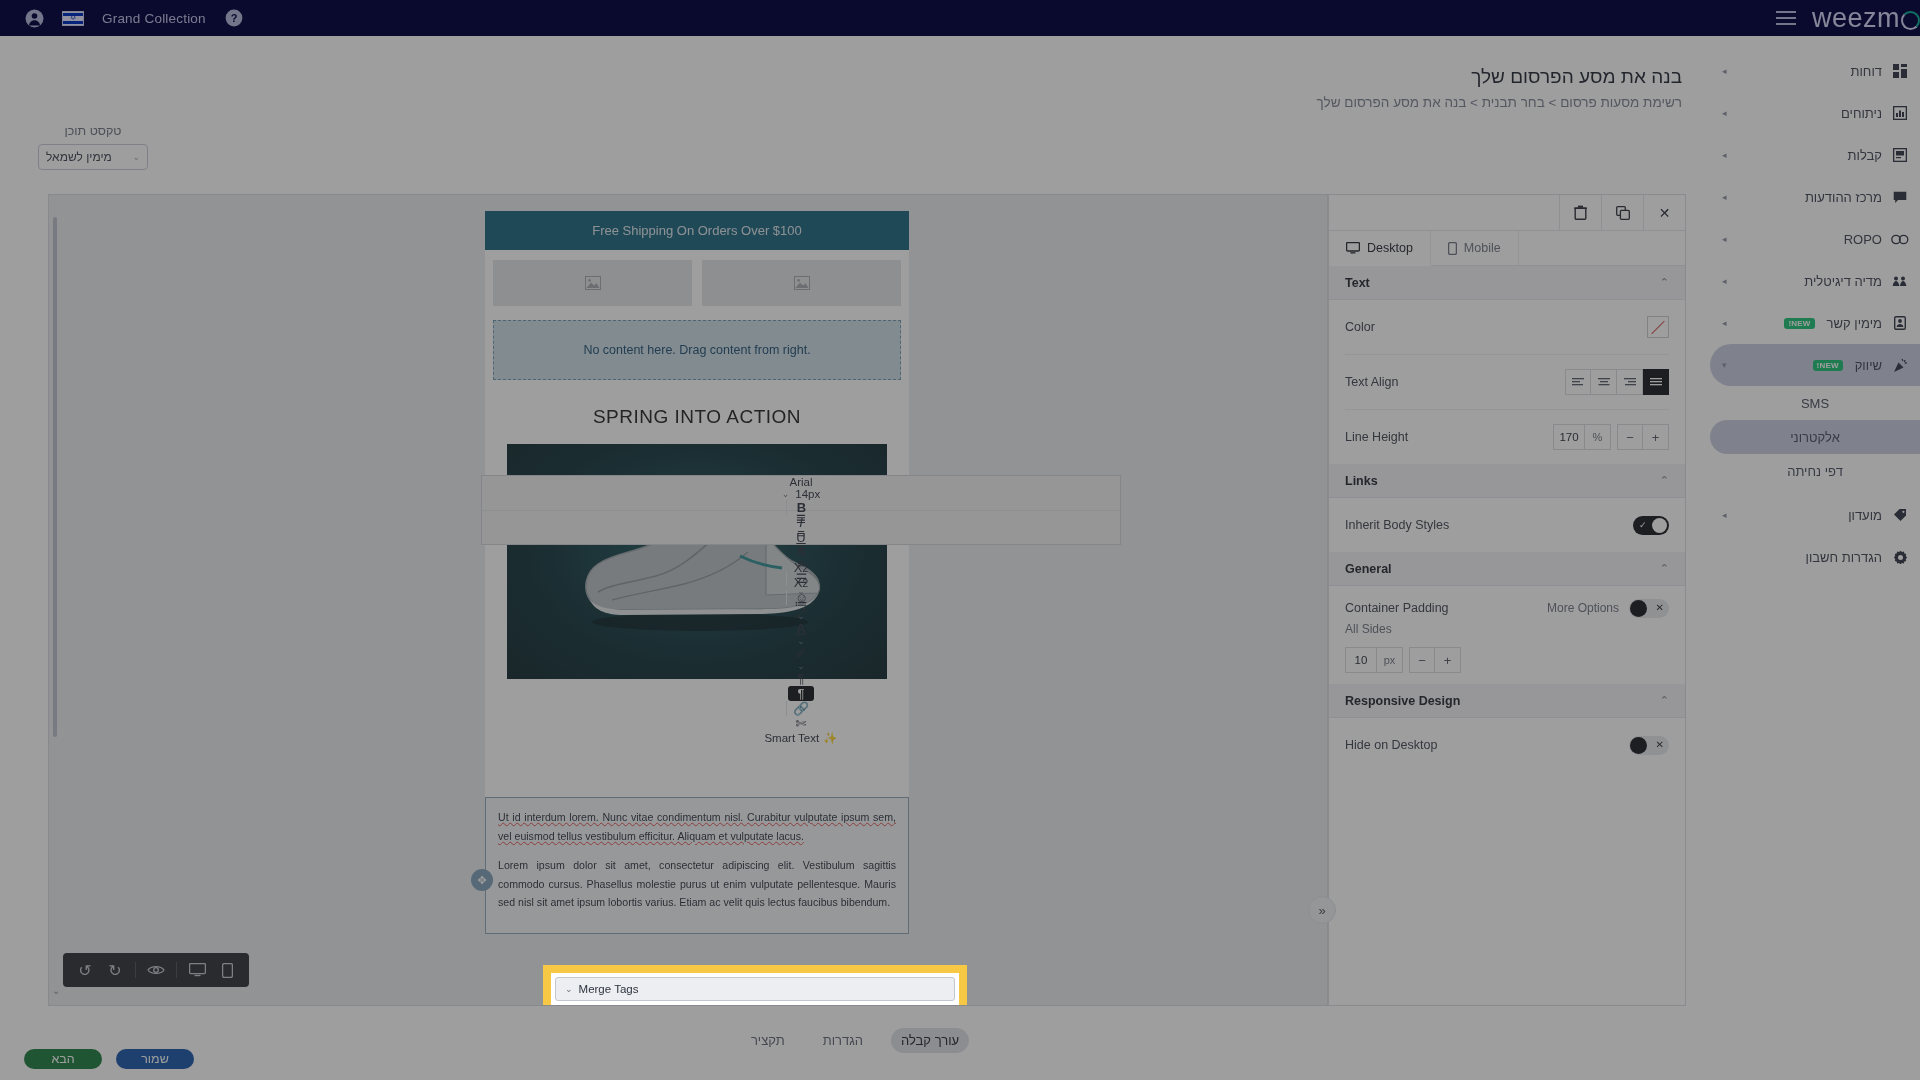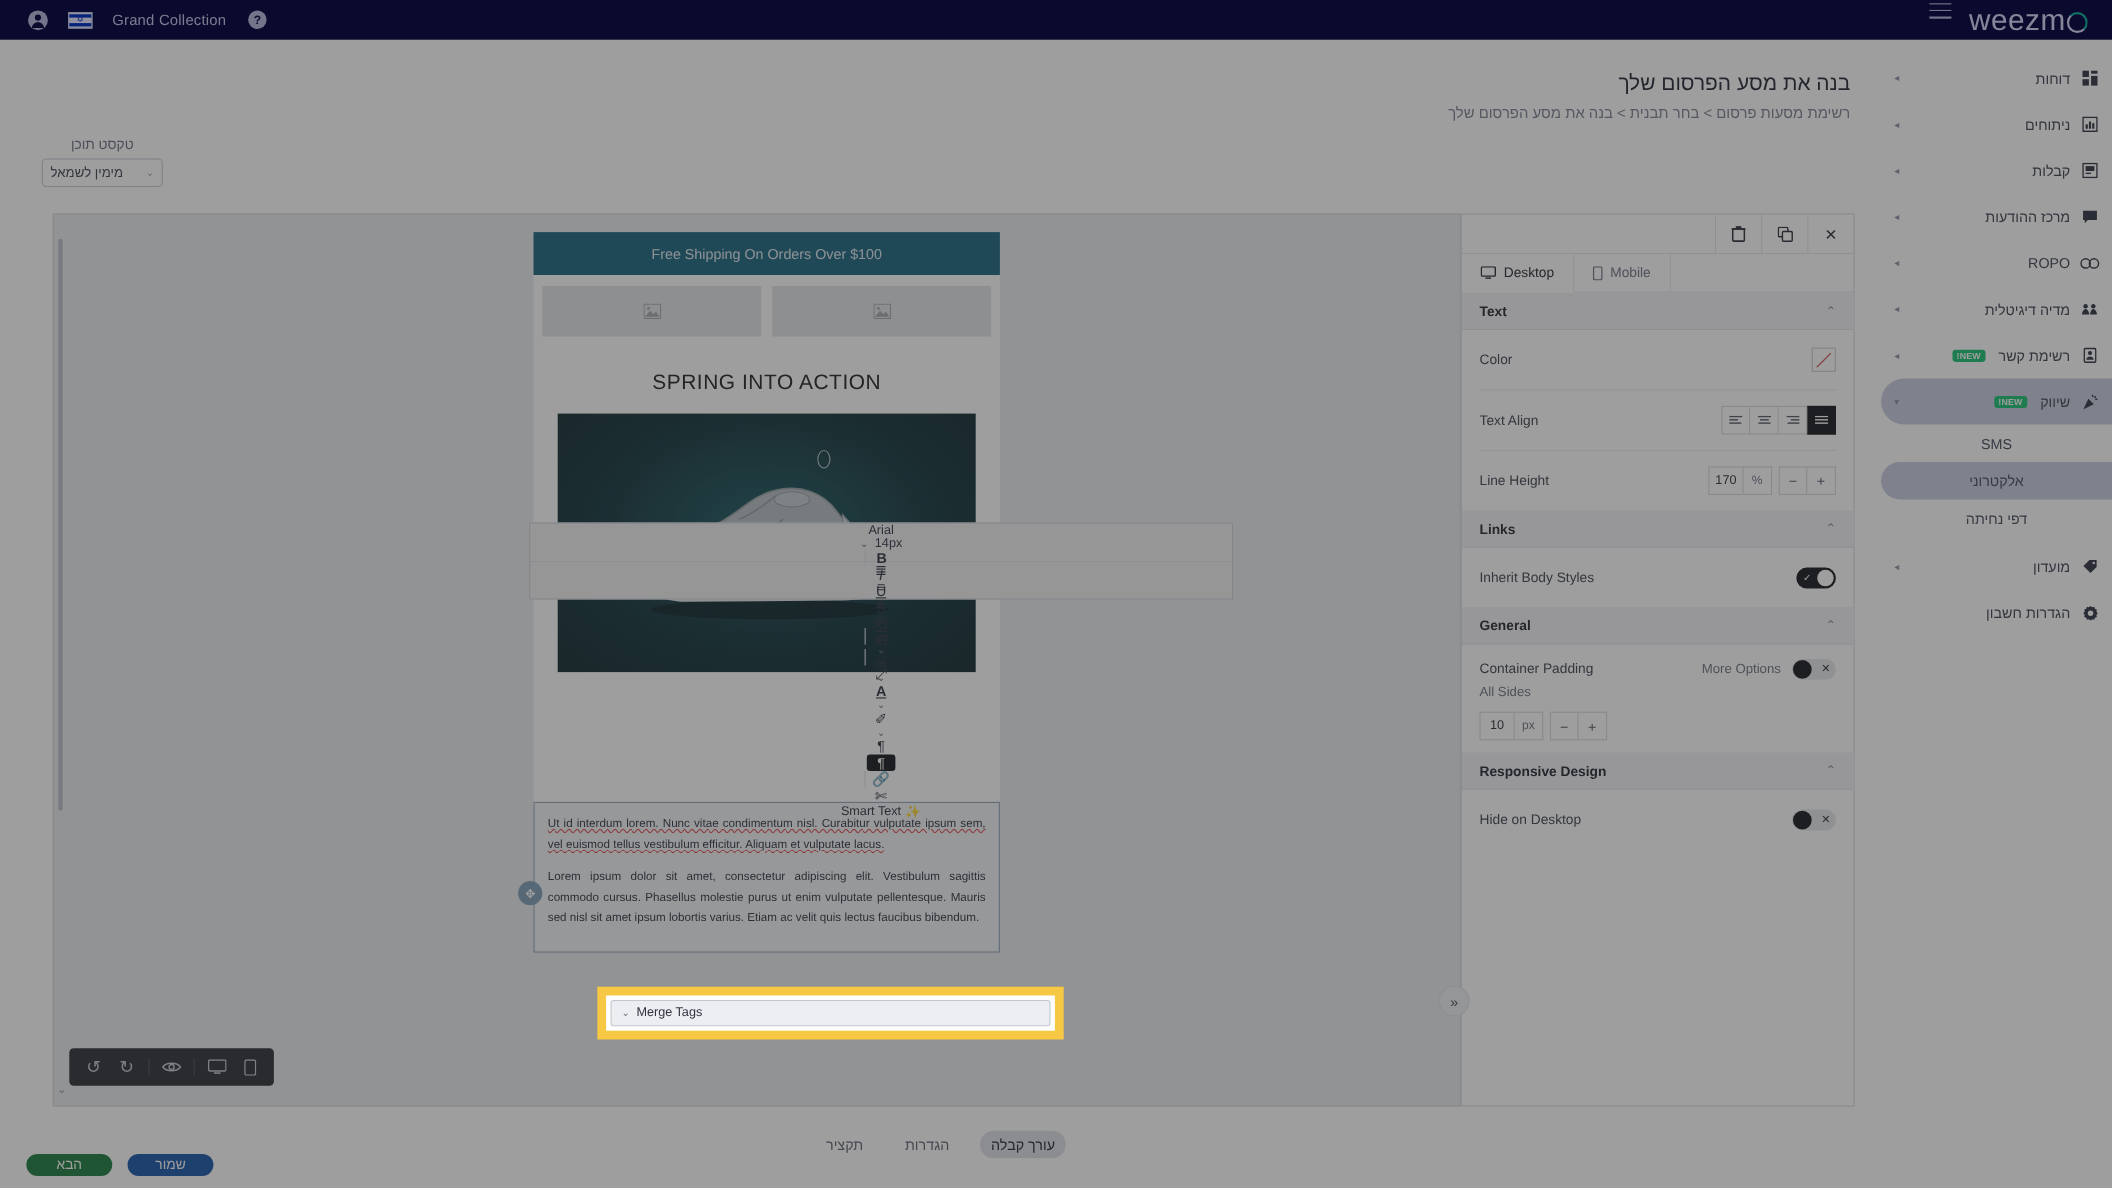--- a/index.html
+++ b/index.html
@@ -16,21 +16,21 @@
     background:#0a0a2e; display:flex; align-items:center; z-index:60;
   }
   .topbar-left{ display:flex; align-items:center; gap:18px; padding-left:24px; }
   .tb-icon{ width:20px; height:20px; display:flex; align-items:center; justify-content:center; color:#c9ccd6; }
   .tb-title{ color:#d5d8e0; font-size:13.5px; letter-spacing:.2px; }
   .flag{ width:22px; height:15px; background:#fff; position:relative; border:1px solid #dfe2ea;}
   .flag:before,.flag:after{ content:""; position:absolute; left:0; width:100%; height:3px; background:#0038b8;}
   .flag:before{ top:1px; } .flag:after{ bottom:1px; }
   .flag span{ position:absolute; left:50%; top:50%; transform:translate(-50%,-50%);
     font-size:8px; color:#0038b8; line-height:1;}
-  .topbar-right{ margin-left:auto; display:flex; align-items:flex-start; gap:16px; padding-right:22px;}
+  .topbar-right{ margin-left:auto; display:flex; align-items:center; gap:16px; }
   .hamburger{ width:20px; height:14px; display:flex; flex-direction:column; justify-content:space-between; cursor:pointer;}
   .hamburger i{ display:block; height:1.6px; background:#c9ccd6; width:100%;}
   .logo{ font-size:27px; color:#e9ebf0; letter-spacing:.5px; font-weight:300; display:flex; align-items:center;}
   .logo .ring{ display:inline-block; width:19px; height:19px; border:2.4px solid #e9ebf0;
     border-radius:50%; border-right-color:#14c38e; border-top-color:#14c38e; margin-left:1px; transform:translateY(2px);}
 
   
   .rightnav{
     position:absolute; top:36px; right:0; width:210px; height:1044px;
     background:#ffffff; z-index:30; padding-top:14px; direction:rtl;
@@ -242,20 +242,21 @@
           </div>
           <div class="imgbox">
             <svg width="16" height="14" viewBox="0 0 16 14">
                 <rect x="0.5" y="0.5" width="15" height="13" fill="none" stroke="#73787f"></rect>
                 <circle cx="4.6" cy="4.4" r="1.3" fill="#73787f"></circle>
                 <path d="M1.4 12 L6 6.4 L9 9.6 L11.4 7.2 L14.6 12 Z" fill="#73787f"></path>
               </svg>
           </div>
         </div>
 
+        <div class="dropzone">.No content here. Drag content from right</div>
 
         <div class="headline">SPRING INTO ACTION</div>
 
         <div class="hero">
           <div class="lace"></div>
           <svg class="shoe" width="290" height="140" viewBox="0 0 290 140">
             <ellipse cx="148" cy="126" rx="108" ry="9" fill="#0b2027" opacity="0.75"></ellipse>
             <path d="M38 104 C30 92 34 76 46 68 C62 57 86 56 104 46 C122 36 134 22 152 18 C176 12 196 20 208 36 C220 52 232 62 250 70 C264 77 270 86 266 97 C262 107 246 112 222 113 L70 114 C52 114 44 111 38 104 Z" fill="#b9c0c4" stroke="#9aa3a8" stroke-width="1.5"></path>
             <path d="M46 96 C58 88 82 86 104 80 C128 73 144 58 160 44" fill="none" stroke="#8e979d" stroke-width="1.6"></path>
             <path d="M60 104 C82 98 108 94 132 88 C158 81 180 70 196 56" fill="none" stroke="#8e979d" stroke-width="1.4"></path>
@@ -600,21 +601,21 @@
     <span class="caret">◂</span>
   </div>
   <div class="nav-item">
     <span class="ico">
       <svg width="12" height="14" viewBox="0 0 12 14">
           <rect x="0.7" y="0.7" width="10.6" height="12.6" rx="1.4" fill="none" stroke="#2d3240" stroke-width="1.4"></rect>
           <circle cx="6" cy="5" r="1.9" fill="#2d3240"></circle>
           <path d="M2.6 11 C3 8.8 4.4 8 6 8 C7.6 8 9 8.8 9.4 11 Z" fill="#2d3240"></path>
         </svg>
     </span>
-    <span class="lbl">רשימת קשר</span>
+    <span class="lbl">מימין קשר</span>
     <span class="badge-new">NEW!</span>
     <span class="caret">◂</span>
   </div>
 
   <div class="nav-item active">
     <span class="ico">
       <svg width="15" height="15" viewBox="0 0 15 15">
           <path d="M1 14 L5.5 4.5 L10.5 9.5 Z" fill="#2d3240"></path>
           <path d="M9 1 L10 3 M12 2 L11.4 4 M13.8 4.6 L11.8 5.4" stroke="#2d3240" stroke-width="1.2" fill="none"></path>
         </svg>

